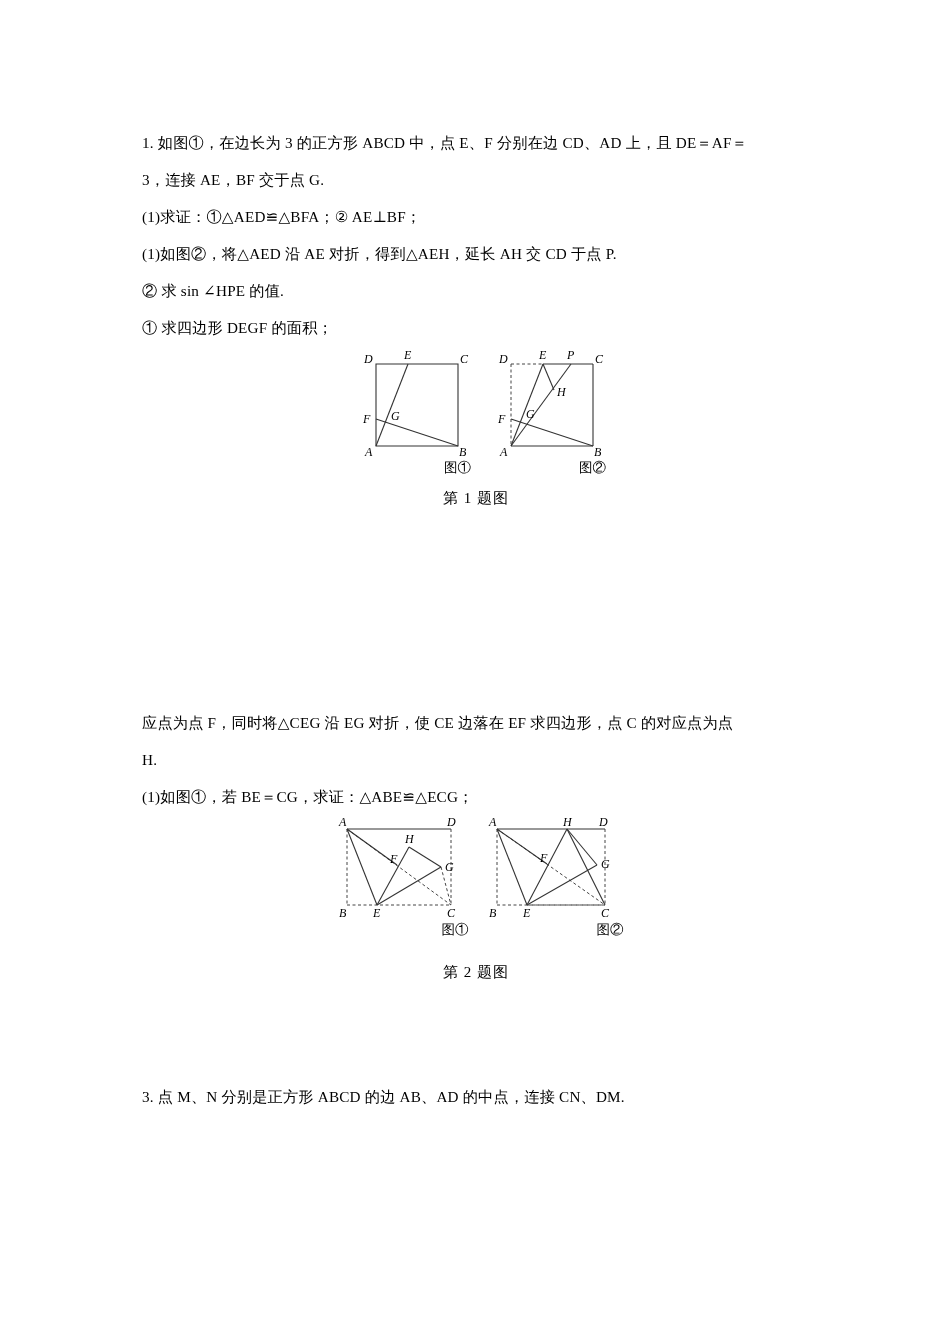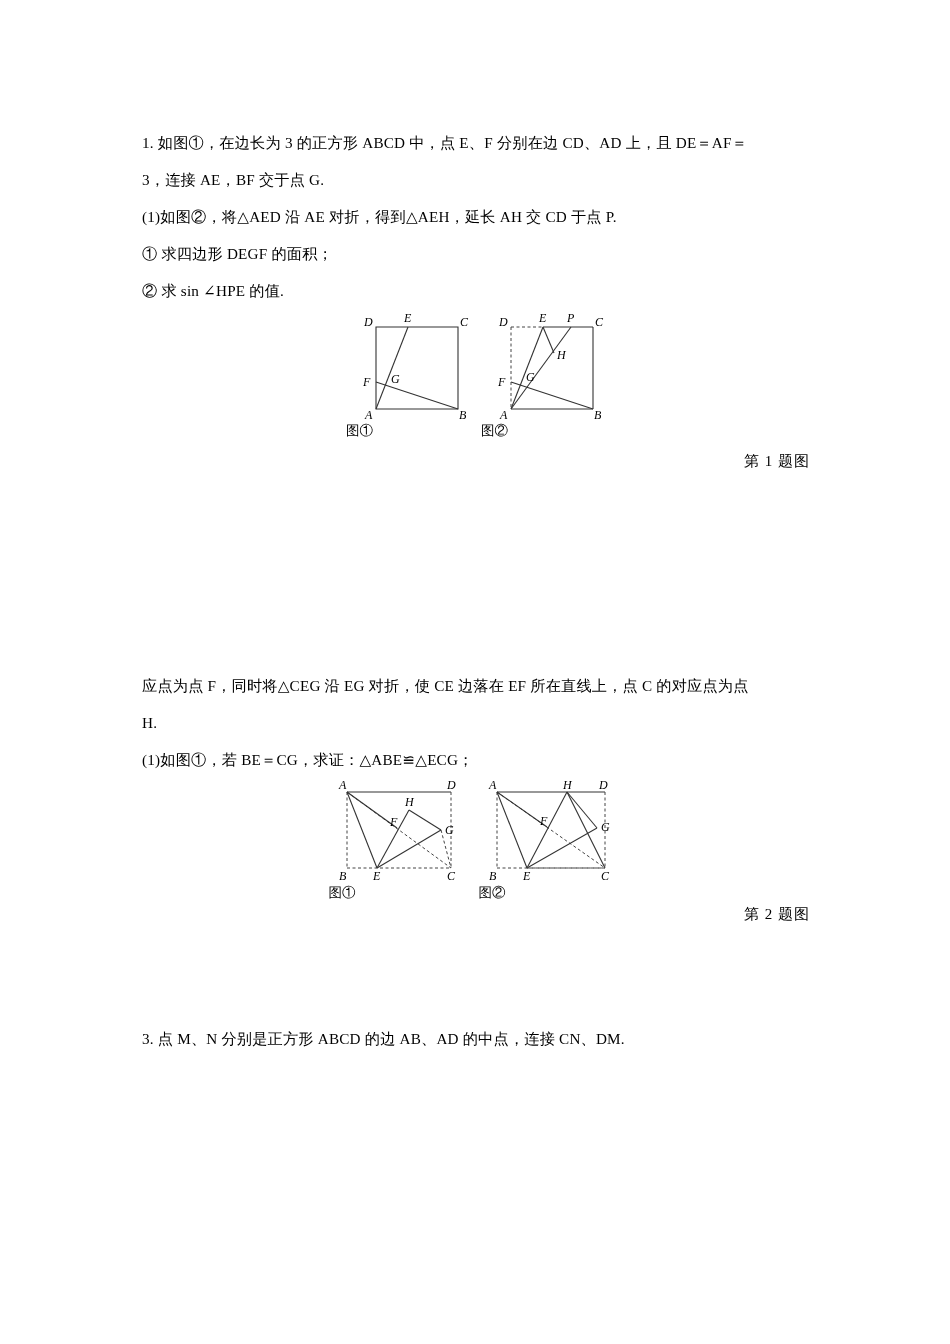--- a/index.html
+++ b/index.html
@@ -38,26 +38,26 @@
     width: 668px;
   }
   .figrow {
     display: flex;
     justify-content: center;
     gap: 10px;
     align-items: flex-start;
   }
   .figwrap { position: relative; }
   .figcap {
-    text-align: left;
+    text-align: right;
     font-size: 13.5px;
     margin-top: 1px;
   }
   .maincap {
-    text-align: right;
+    text-align: center;
     font-size: 15px;
     letter-spacing: 1px;
   }
   svg { display: block; }
   .lbl {
     font-family: "Liberation Serif", serif;
     font-style: italic;
     font-size: 12px;
     fill: #000;
   }
@@ -66,23 +66,24 @@
 </style>
 </head>
 <body>
 
 <div class="page">
   <div class="content">
 
     <div>
       <div class="qline">1. 如图①，在边长为 3 的正方形 ABCD 中，点 E、F 分别在边 CD、AD 上，且 DE＝AF＝</div>
       <div class="qline">3，连接 AE，BF 交于点 G.</div>
+      <div class="qline">(1)求证：①△AED≌△BFA；② AE⊥BF；</div>
       <div class="qline">(1)如图②，将△AED 沿 AE 对折，得到△AEH，延长 AH 交 CD 于点 P.</div>
+      <div class="qline">② 求 sin ∠HPE 的值.</div>
       <div class="qline">① 求四边形 DEGF 的面积；</div>
-      <div class="qline">② 求 sin ∠HPE 的值.</div>
 
       <div class="figblock">
         <div class="figrow">
 
           <div class="figwrap">
             <svg width="125" height="112" viewBox="0 0 125 112">
 
               <path d="M30 18 L112 18 L112 100 L30 100 Z" fill="none" stroke="#333" stroke-width="1.1"></path>
 
               <line x1="30" y1="100" x2="62" y2="18" stroke="#333" stroke-width="1.1"></line>
@@ -130,21 +131,21 @@
           </div>
 
         </div>
         <div class="maincap" style="margin-top:12px;">第 1 题图</div>
       </div>
     </div>
 
     <div class="spacer-a"></div>
 
     <div>
-      <div class="qline">应点为点 F，同时将△CEG 沿 EG 对折，使 CE 边落在 EF 所在直线上，点 C 的对应点为点</div>
+      <div class="qline">应点为点 F，同时将△CEG 沿 EG 对折，使 CE 边落在 EF 求四边形，点 C 的对应点为点</div>
       <div class="qline">H.</div>
       <div class="qline">(1)如图①，若 BE＝CG，求证：△ABE≌△ECG；</div>
 
       <div class="figblock">
         <div class="figrow">
 
           <div class="figwrap">
             <svg width="140" height="105" viewBox="0 0 140 105">
 
               <line x1="18" y1="14" x2="122" y2="14" stroke="#333" stroke-width="1.1"></line>
@@ -206,21 +207,21 @@
               <text class="lbl" x="61" y="47">F</text>
               <text class="lbl" x="122" y="53">G</text>
               <text class="lbl" x="10" y="102">B</text>
               <text class="lbl" x="44" y="102">E</text>
               <text class="lbl" x="122" y="102">C</text>
             </svg>
             <div class="figcap">图②</div>
           </div>
 
         </div>
-        <div class="maincap" style="margin-top:3px;">第 2 题图</div>
+        <div class="maincap" style="margin-top:24px;">第 2 题图</div>
       </div>
     </div>
 
     <div class="spacer-b"></div>
 
     <div>
       <div class="qline">3. 点 M、N 分别是正方形 ABCD 的边 AB、AD 的中点，连接 CN、DM.</div>
     </div>
 
   </div>

